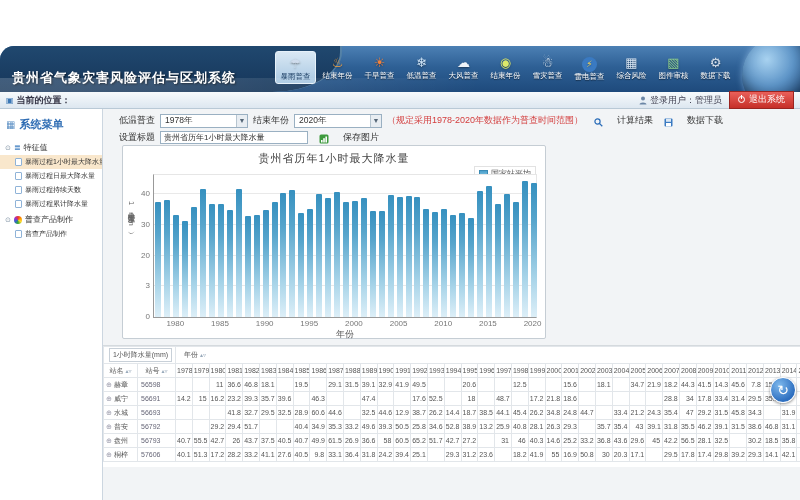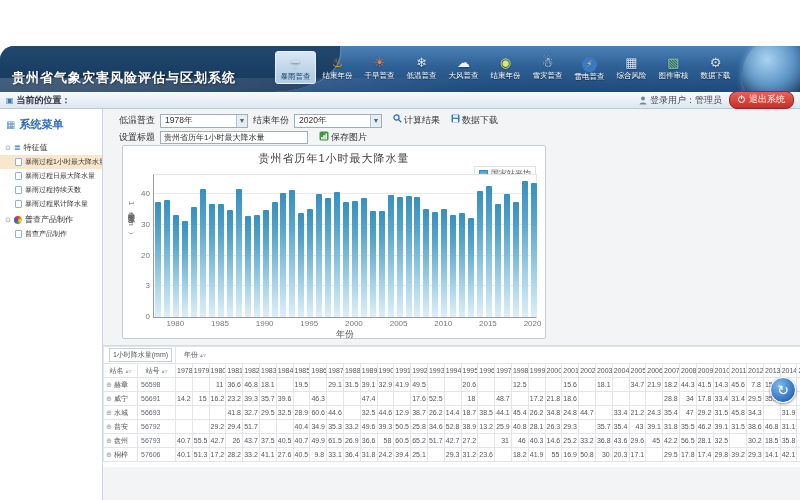--- a/index.html
+++ b/index.html
@@ -33,21 +33,21 @@
   .crumbbar { position:absolute; left:0; top:92px; width:800px; height:17px;
     background:linear-gradient(180deg,#f7fafc,#dde7f0); border-bottom:1px solid #b9c9d6;
     display:flex; align-items:center; padding:0 6px; font-size:9px; color:#667; }
   .crumb-ico { color:#3a77b5; font-size:8px; margin-right:3px; }
   .crumb-prefix { font-weight:bold; color:#334; margin-right:4px; }
   .crumb-sep { color:#9aa8b4; margin:0 3px; }
   .crumb-link { color:#667; cursor:pointer; }
   .crumb-right { margin-left:auto; display:flex; align-items:center; gap:7px; }
   .login-label { color:#445; display:flex; align-items:center; gap:3px; }
   .logout { display:flex; align-items:center; gap:4px; background:linear-gradient(180deg,#e9605a,#c62f28);
-    border:1px solid #992420; border-radius:8px; color:#fff; font-size:9px; padding:1px 8px 2px; cursor:pointer;
+    border:1px solid #992420; border-radius:0; color:#fff; font-size:9px; padding:1px 8px 2px; cursor:pointer;
     font-family:inherit; }
   .pwr { display:inline-block; width:7px; height:7px; border:1px solid #fff; border-radius:50%; position:relative; }
   .pwr::after { content:''; position:absolute; left:2px; top:-2px; width:1px; height:4px; background:#fff; }
 
   
   .sidebar { position:absolute; left:0; top:109px; width:103px; bottom:0; background:#fff;
     border-right:1px solid #ccd6e0; }
   .sb-title { display:flex; align-items:center; gap:4px; color:#2f6db4; font-weight:bold; font-size:11px;
     padding:8px 6px 7px; }
   .sb-title .sb-ico { color:#5b8fc4; font-size:10px; }
@@ -65,21 +65,21 @@
   
   .main { position:absolute; left:103px; top:109px; width:697px; bottom:0; background:#f2f4f6; }
   .form-row { position:absolute; left:16px; height:17px; display:flex; align-items:center; gap:5px;
     font-size:9px; color:#333; white-space:nowrap; }
   .row1 { top:3px; } .row2 { top:20px; }
   .select { background:#fff; border:1px solid #9ab0c2; height:14px; width:88px; display:inline-flex;
     align-items:center; justify-content:space-between; padding:0 0 0 4px; font-size:8.5px; color:#333; cursor:pointer; }
   .sel-arrow { font-style:normal; color:#567; background:#e8edf2; border-left:1px solid #b7c5d0; width:11px;
     height:100%; display:flex; align-items:center; justify-content:center; font-size:7px; }
   .hint { color:#d33c3c; font-size:9px; }
-  .linkbtn { display:inline-flex; gap:2px; align-items:flex-start; font-size:9px; color:#333; cursor:pointer;
+  .linkbtn { display:inline-flex; gap:14px; align-items:flex-end; font-size:9px; color:#333; cursor:pointer;
     margin-left:6px; }
   .linkbtn svg { display:block; }
   .titlebox { width:148px; height:13px; border:1px solid #9ab0c2; font-size:8px; padding:0 3px; color:#333;
     font-family:inherit; background:#fff; }
 
   
   .chart-card { position:absolute; left:19px; top:36px; width:424px; height:194px; background:#fff;
     border:1px solid #c5cdd4; border-radius:2px; }
   .chart-title { text-align:center; font-size:11px; color:#444; margin-top:5px; letter-spacing:1px; }
   .legend { position:absolute; top:20px; right:9px; border:1px solid #e2e2e2; background:#fff;
@@ -206,20 +206,21 @@
       <label>低温普查</label>
       <span class="select">
         <span>1978年</span>
           <i class="sel-arrow">▼</i>
       </span>
       <label>结束年份</label>
       <span class="select">
         <span>2020年</span>
           <i class="sel-arrow">▼</i>
       </span>
+      <span class="hint">（规定采用1978-2020年数据作为普查时间范围）</span>
       <span class="linkbtn">
         <svg width="9" height="9" viewBox="0 0 9 9">
             <circle cx="3.5" cy="3.5" r="2.6" fill="none" stroke="#2a6cb8" stroke-width="1.2"></circle>
             <line x1="5.6" y1="5.6" x2="8.3" y2="8.3" stroke="#2a6cb8" stroke-width="1.3"></line>
           </svg>
         <span>计算结果</span>
       </span>
       <span class="linkbtn">
         <svg width="9" height="9" viewBox="0 0 9 9">
             <rect x="0.5" y="0.5" width="8" height="8" rx="1" fill="#3a7ac2"></rect>

